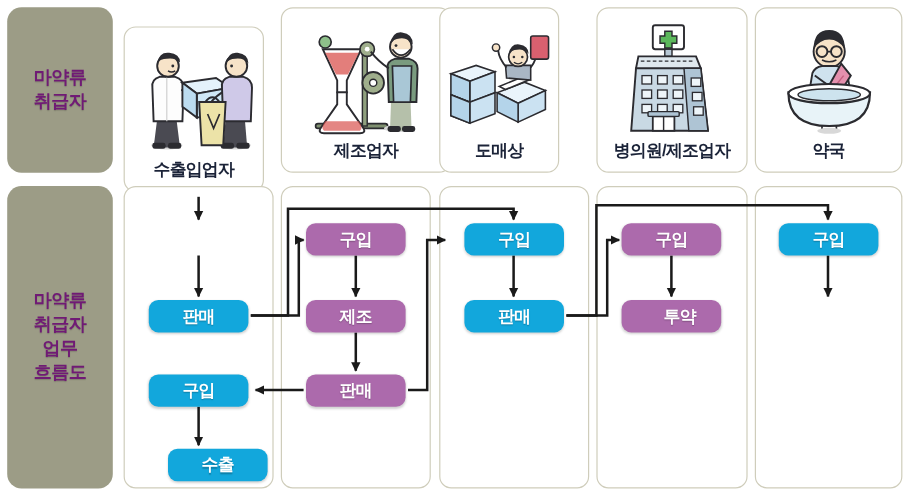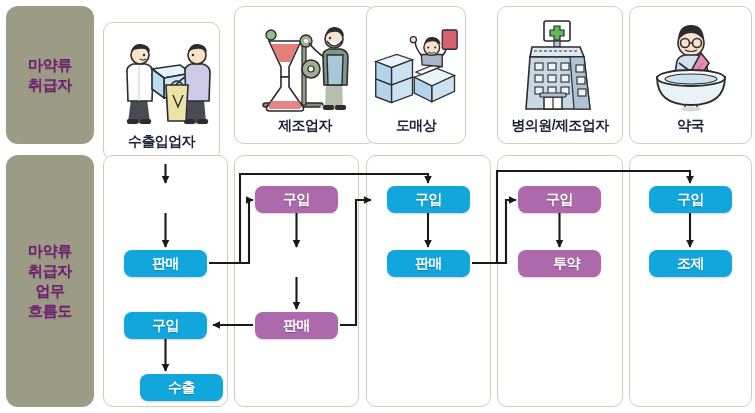--- a/index.html
+++ b/index.html
@@ -335,24 +335,24 @@
 
       <path d="M690 213 L690 247"></path>
     </g>
   </svg>
 
   <div class="node blue" style="left:124px; top:250px; width:83px;">판매</div>
   <div class="node blue" style="left:124px; top:312px; width:83px;">구입</div>
   <div class="node blue" style="left:124px; top:374px; width:83px;margin-left:16px;">수출</div>
 
   <div class="node purple" style="left:255px; top:186px; width:83px;">구입</div>
+  <div class="node purple" style="left:255px; top:250px; width:83px;">제조</div>
   <div class="node purple" style="left:255px; top:312px; width:83px;">판매</div>
 
   <div class="node blue" style="left:387px; top:186px; width:83px;">구입</div>
   <div class="node blue" style="left:387px; top:250px; width:83px;">판매</div>
 
   <div class="node purple" style="left:518px; top:186px; width:83px;">구입</div>
   <div class="node purple" style="left:518px; top:250px; width:83px;padding-left:14px;">투약</div>
 
   <div class="node blue" style="left:649px; top:186px; width:83px;">구입</div>
-  <div class="node blue" style="left:649px; top:250px; width:83px;">조제</div>
 
 </div>
 
 </body></html>

